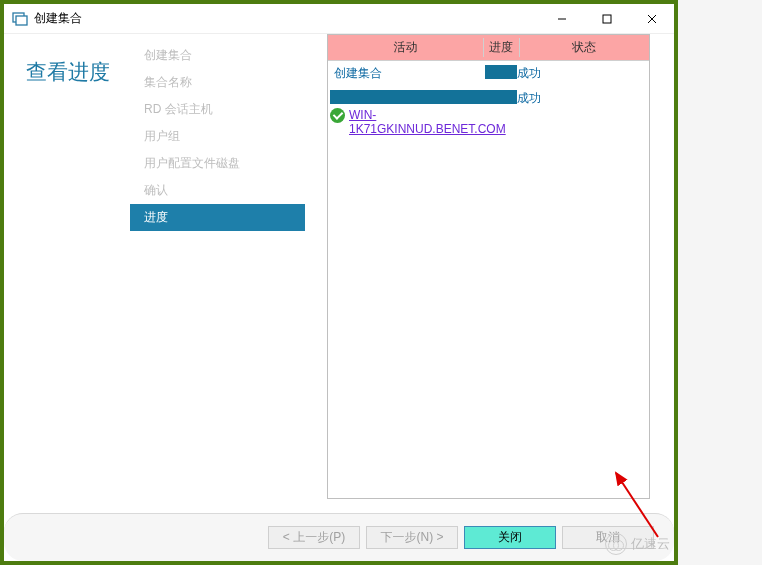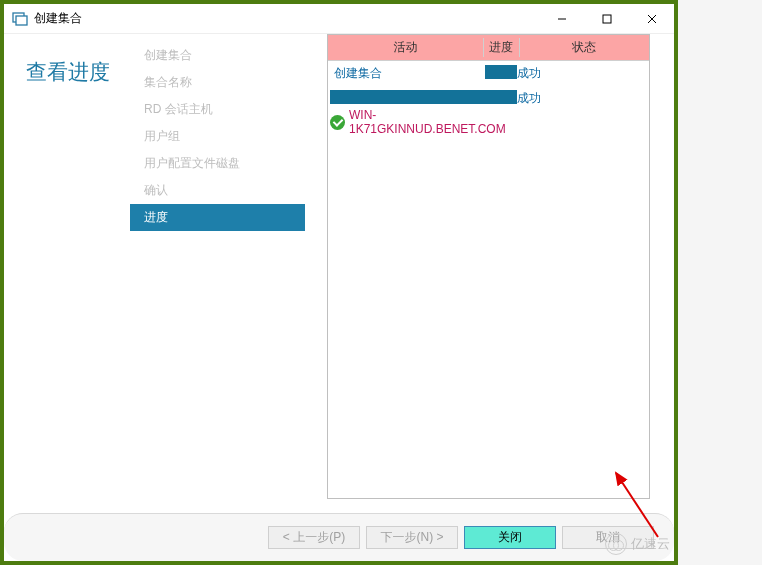--- a/index.html
+++ b/index.html
@@ -28,21 +28,21 @@
   .gh.a { flex:0 0 155px; }
   .gh.p { flex:1; }
   .gh.s { flex:0 0 130px; }
   .gh + .gh::before { content:""; position:absolute; left:0; top:3px; bottom:3px; width:1px; background:#d0d0d0;}
 
   .grow { display:flex; padding:4px 2px; }
   .gc.a { flex:0 0 155px; color:#0f6aa3; padding-left:4px; }
   .gc.p { flex:1; display:flex; flex-direction:column; align-items:stretch; gap:2px; }
   .gc.s { flex:0 0 130px; color:#0f6aa3; }
   .pbar { height:14px; background:#137299; width:100%; }
-  .srv { display:flex; align-items:center; gap:4px; color:#be185d; font-size:12px; padding-top:2px;}
+  .srv { display:flex; gap:4px; color:#6d28d9; font-size:12px; padding-top:2px;text-decoration:underline;}
   .chk { width:15px; height:15px; border-radius:50%; background:#3aa737; display:inline-flex; align-items:center; justify-content:center; flex:0 0 15px;}
   .chk::after { content:""; width:4px; height:7px; border:solid #fff; border-width:0 2px 2px 0; transform:rotate(45deg); margin-top:-2px; }
 
   .footer { height:48px; border-top:1px solid #d9d9d9; display:flex; align-items:center; justify-content:flex-end; gap:6px; padding-right:20px; background:#f6f6f6;border-radius:19px;}
   .btn { min-width:92px; height:23px; font-size:12px; background:#e9e9e9; border:1px solid #adadad; cursor:pointer; display:flex; align-items:center; justify-content:center; }
   .btn.disabled { color:#a0a0a0; border-color:#cfcfcf; background:#efefef; cursor:default;}
   .btn.primary { border-color:#3c8ab7; background:#5eead4; }
 
   .arrow { position:absolute; left:606px; top:463px; pointer-events:none; }
 

